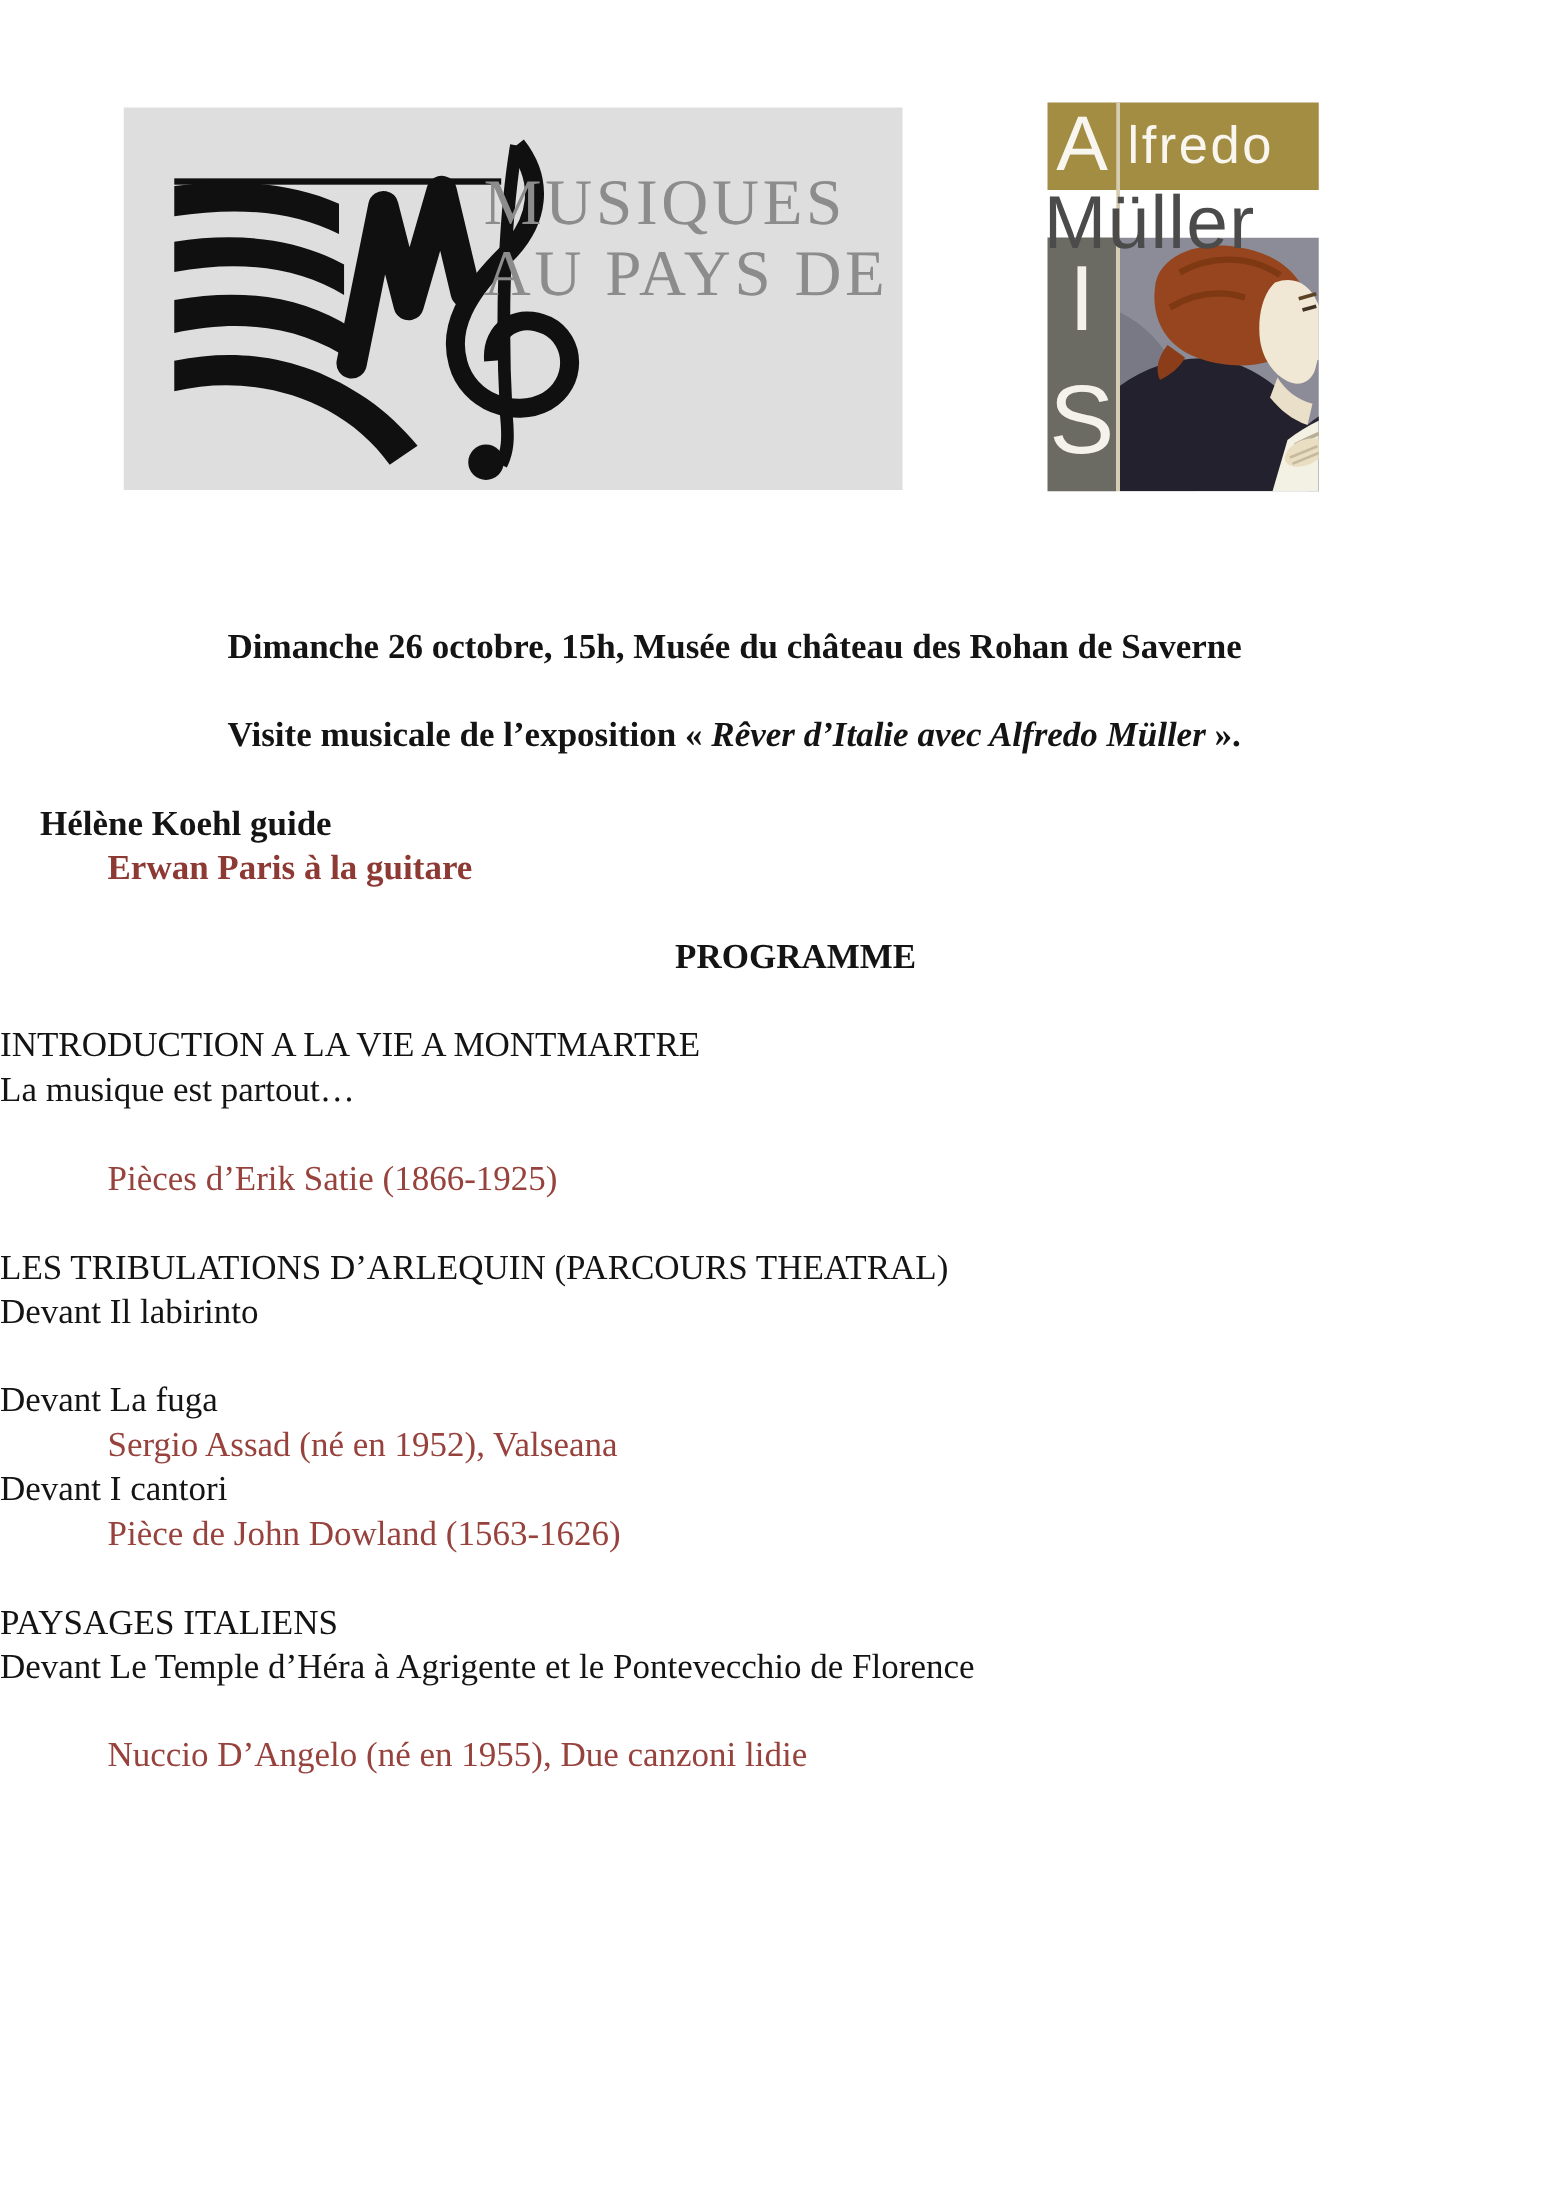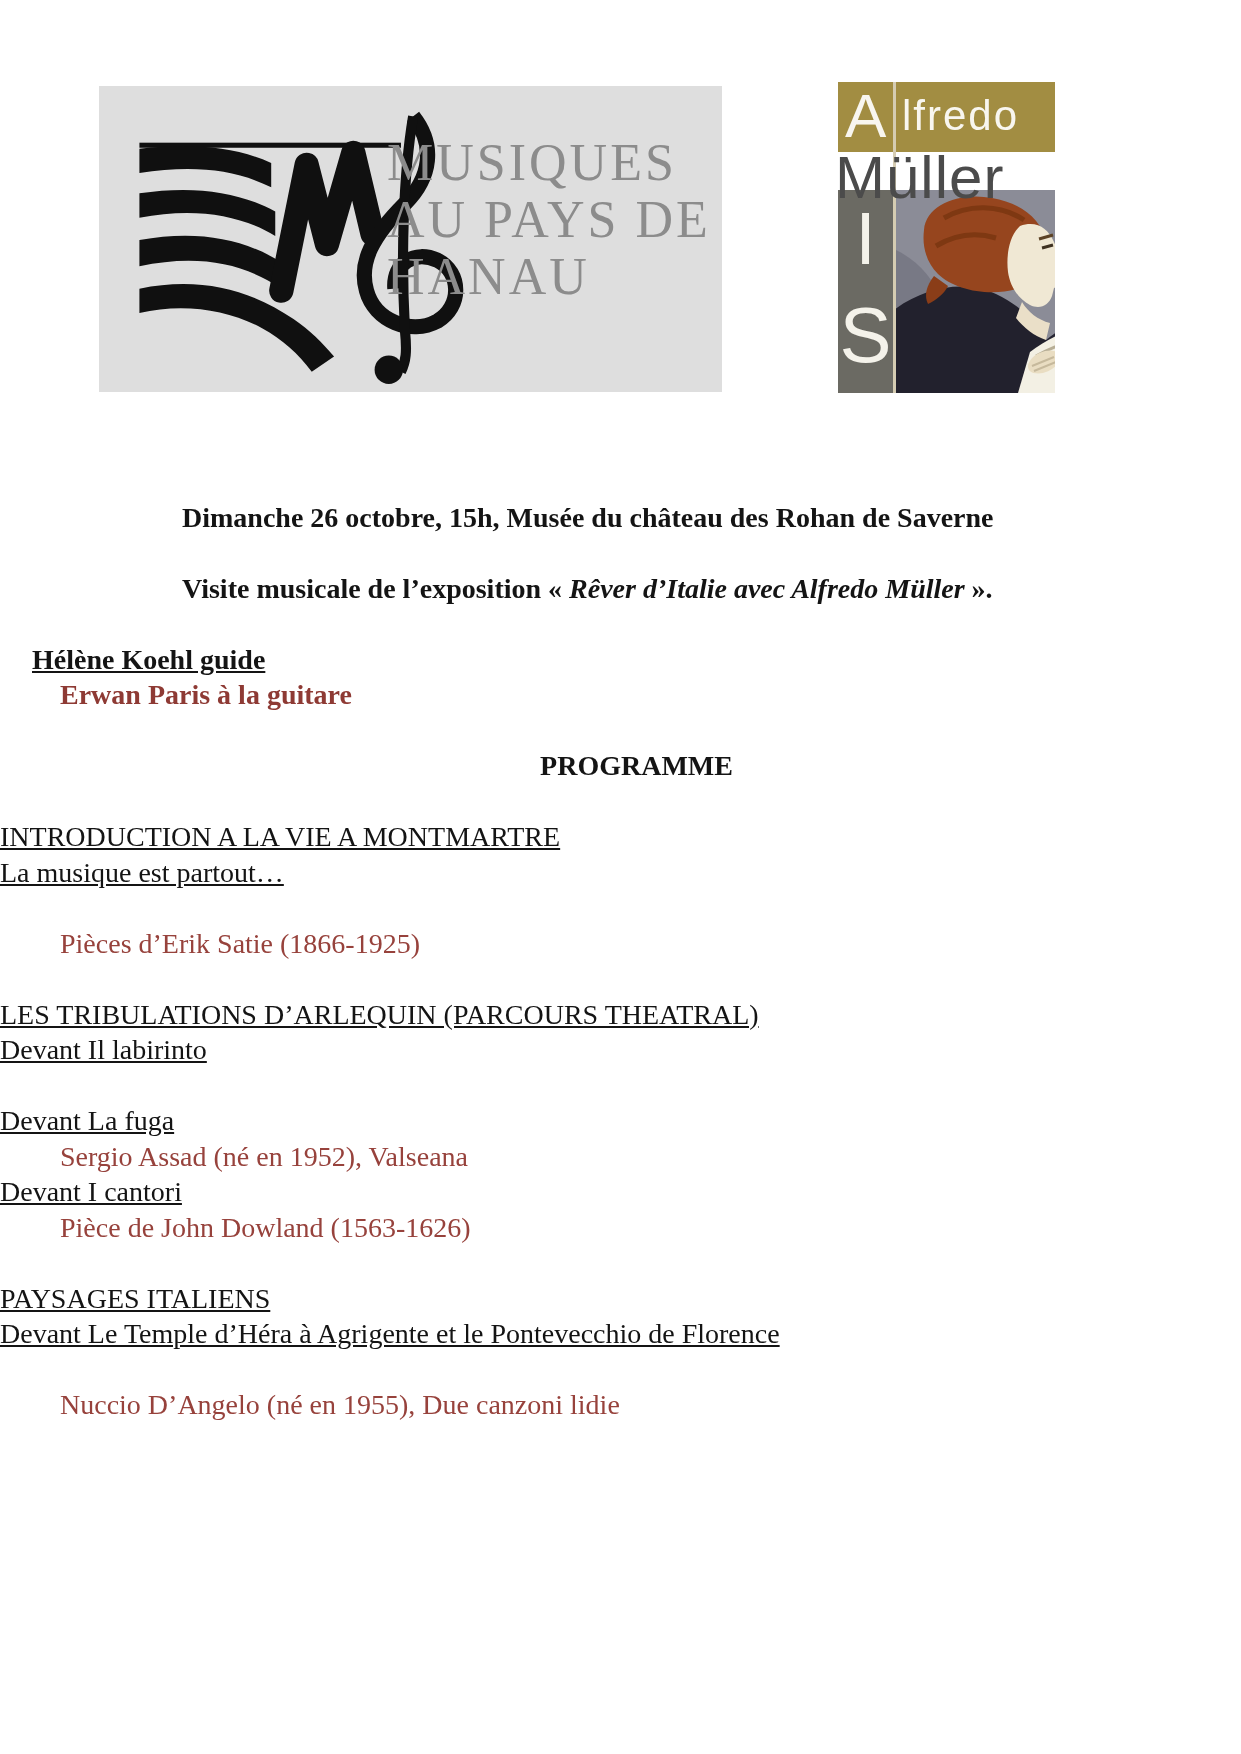--- a/index.html
+++ b/index.html
@@ -32,23 +32,23 @@
   .strip-i{top:12px;font-size:74px;}
   .strip-s{top:106px;font-size:78px;}
   .portrait{position:absolute;left:58px;top:108px;width:234px;height:203px;}
 
   
   .program{position:absolute;left:0;top:500px;width:1241px;}
   .doc-line{height:35.5px;display:flex;align-items:center;font-size:28px;white-space:pre;}
   .doc-line.bold{font-weight:700;margin-left:32px;}
   .doc-line.red{color:var(--accent-red);}
   .doc-line.red-bold{color:var(--accent-red-bold);font-weight:700;}
-  .indent-none{padding-left:60px;}
+  .indent-none{padding-left:86px;}
   .indent-lead{padding-left:150px;}
-  .indent-tab{text-decoration:underline;}
+  .indent-tab{}
   .indent-center{justify-content:center;padding-left:0;}
   .it{font-style:italic;}
 </style>
 </head>
 <body>
 
 <div class="page">
 
   <div class="left-logo">
     <svg width="365" height="296" viewBox="0 0 360 292">
@@ -60,21 +60,20 @@
         <path d="M28 194 C86 182 136 194 180 224 C196 235 208 247 220 261 L198 276 C185 258 169 244 149 233 C114 214 70 208 28 218 Z"></path>
       </g>
       <polyline points="168,196 193,72 213,150 239,60 258,140" fill="none" stroke="#101010" stroke-width="24" stroke-linejoin="round" stroke-linecap="round"></polyline>
       <path d="M298 24 C320 52 316 84 290 110 C258 142 244 168 252 196 C260 226 296 240 322 226 C346 212 346 178 322 166 C300 156 278 168 280 194" fill="none" stroke="#101010" stroke-width="15"></path>
       <path d="M298 24 C288 84 286 164 290 236 C292 256 291 266 286 276" fill="none" stroke="#101010" stroke-width="10"></path>
       <circle cx="274" cy="274" r="14" fill="#101010"></circle>
     </svg>
     <div class="left-logo-text">
       <div>MUSIQUES</div>
       <div>AU PAYS DE</div>
-      <div>HANAU</div>
     </div>
   </div>
 
   <div class="right-logo">
     <div class="gold-band"></div>
     <div class="white-band"></div>
     <div class="letter-a">A</div>
     <div class="name-rest">lfredo</div>
     <div class="muller-text">Müller</div>
     <div class="ais-strip">

